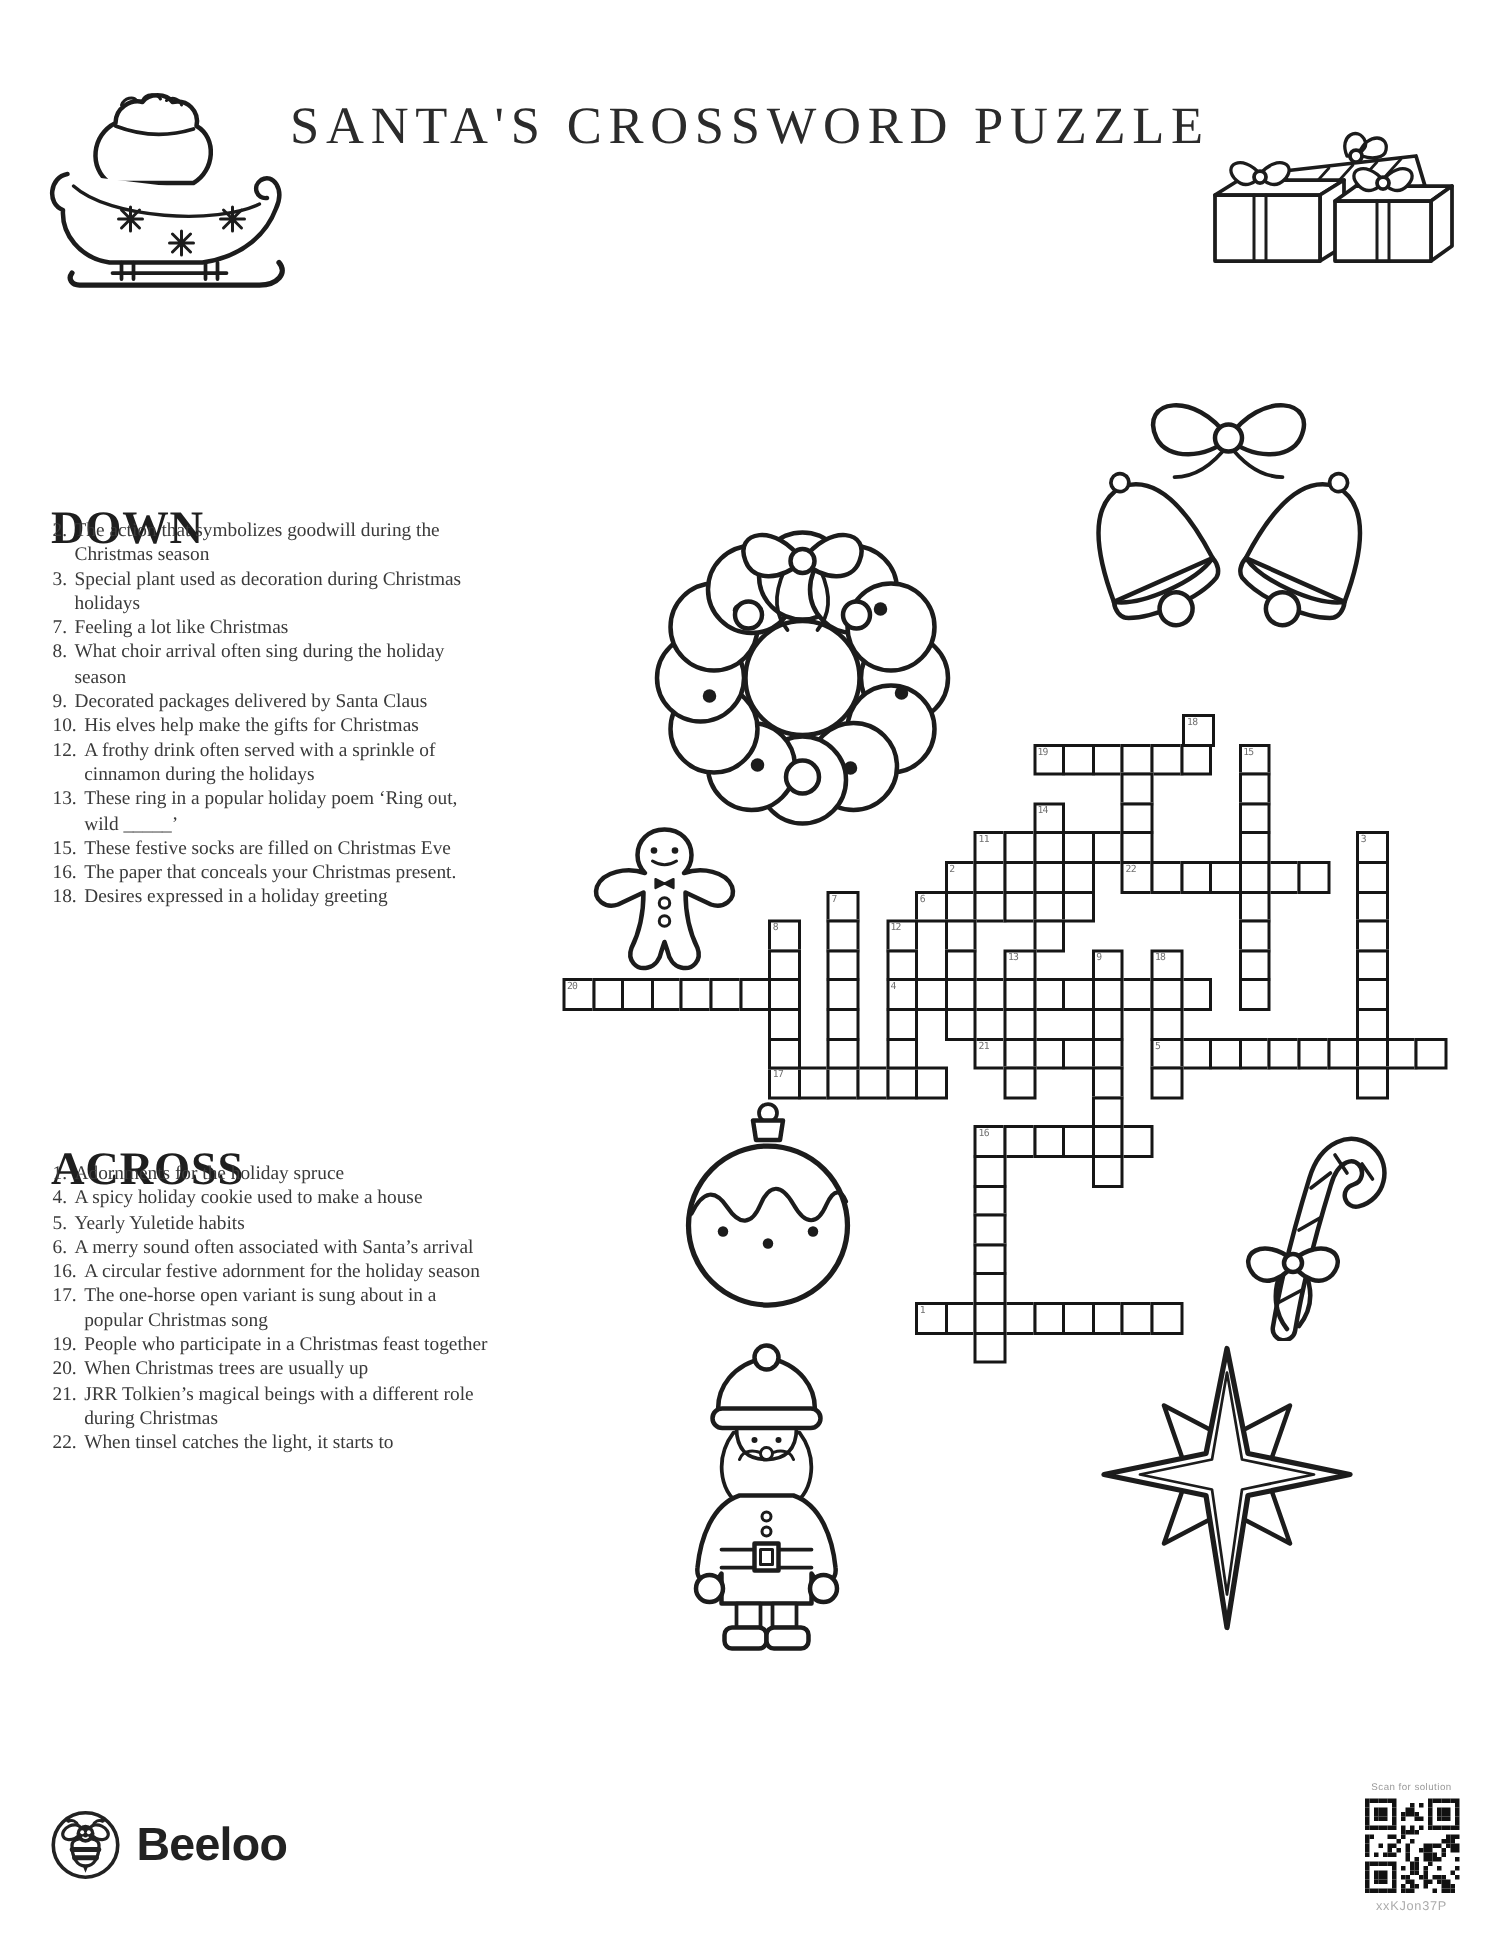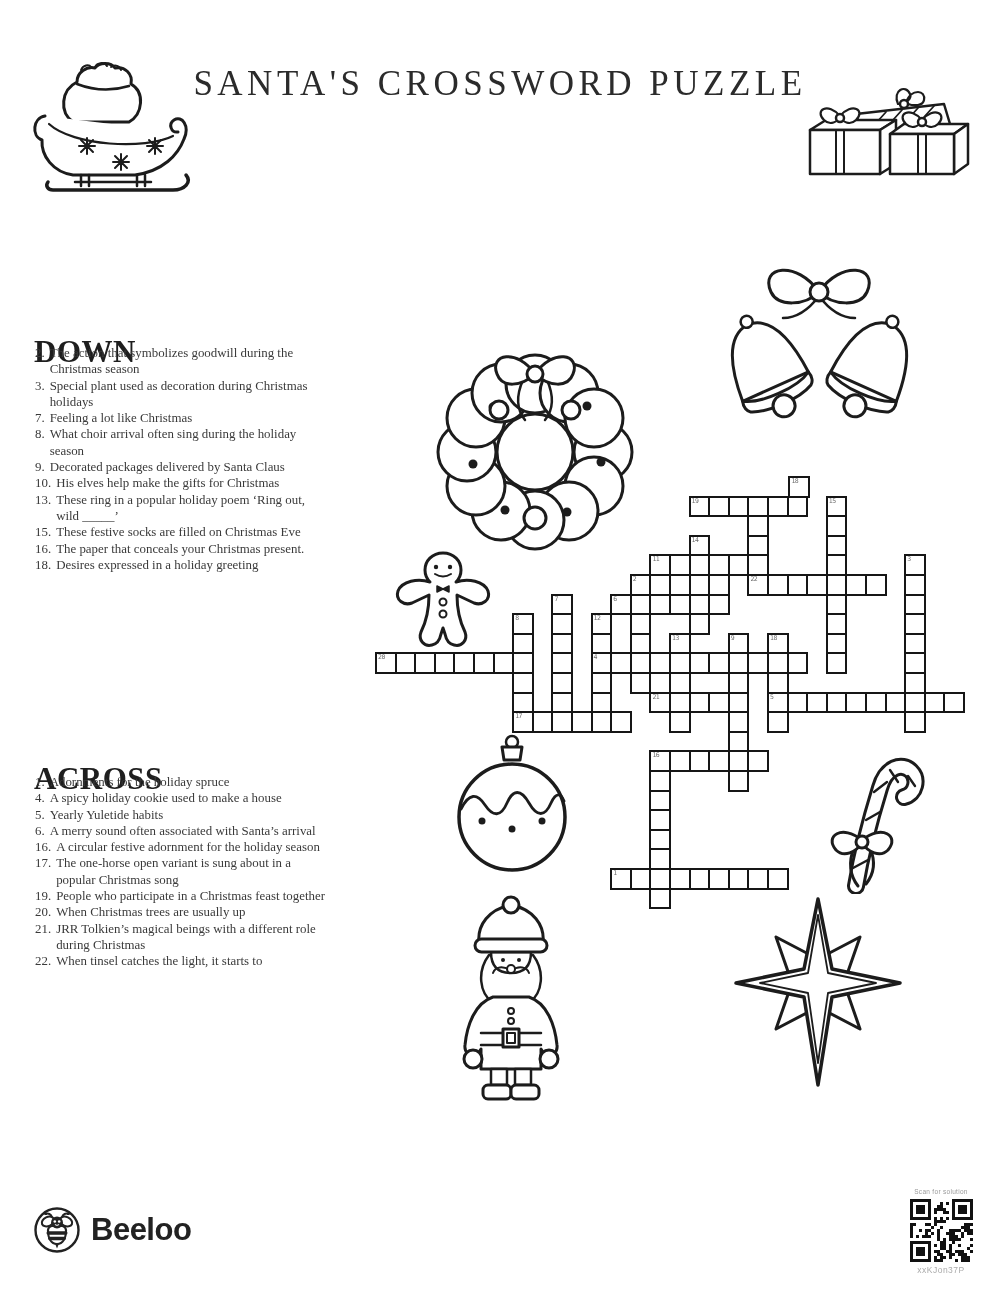--- a/index.html
+++ b/index.html
@@ -98,20 +98,24 @@
         <span class="cnum">8.</span>
         <span class="ctxt">What choir arrival often sing during the holiday season</span>
       </div>
       <div class="clue">
         <span class="cnum">9.</span>
         <span class="ctxt">Decorated packages delivered by Santa Claus</span>
       </div>
       <div class="clue">
         <span class="cnum">10.</span>
         <span class="ctxt">His elves help make the gifts for Christmas</span>
+      </div>
+      <div class="clue">
+        <span class="cnum">12.</span>
+        <span class="ctxt">A frothy drink often served with a sprinkle of cinnamon during the holidays</span>
       </div>
       <div class="clue">
         <span class="cnum">13.</span>
         <span class="ctxt">These ring in a popular holiday poem ‘Ring out, wild _____’</span>
       </div>
       <div class="clue">
         <span class="cnum">15.</span>
         <span class="ctxt">These festive socks are filled on Christmas Eve</span>
       </div>
       <div class="clue">

